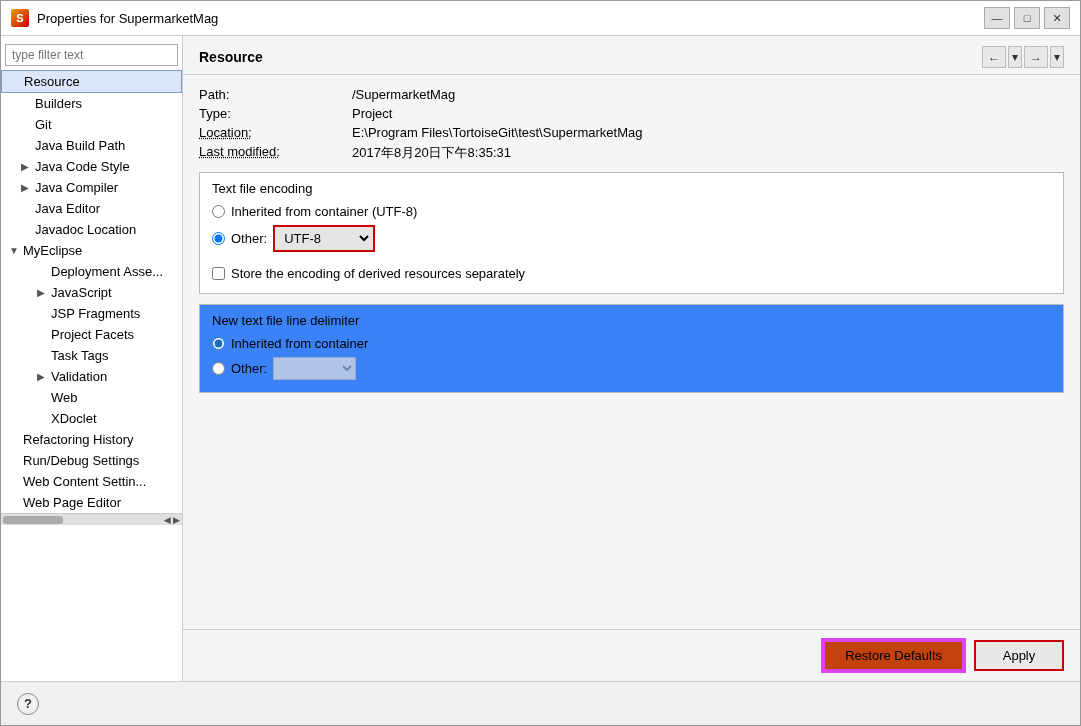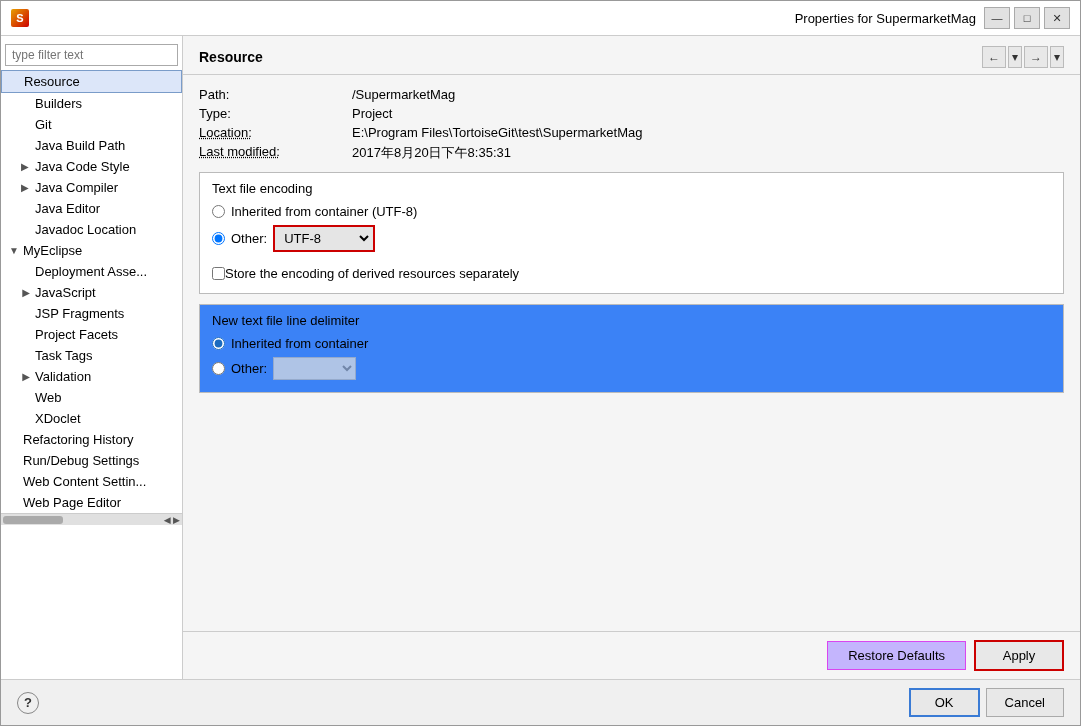--- a/index.html
+++ b/index.html
@@ -41,21 +41,20 @@
       align-items: center;
       justify-content: center;
       color: white;
       font-size: 10px;
       font-weight: bold;
     }
     .title-bar-text {
       flex: 1;
       font-size: 13px;
       color: #000;
-      text-align: right;
     }
     .title-bar-controls {
       display: flex;
       gap: 4px;
     }
     .title-btn {
       width: 26px;
       height: 22px;
       border: 1px solid #aaa;
       background: #e1e1e1;
@@ -98,21 +97,21 @@
       display: flex;
       align-items: center;
       gap: 4px;
       font-size: 13px;
     }
     .sidebar-item.selected {
       background: #dce6f9;
       border: 1px solid #7a9cc9;
     }
     .sidebar-item.indent1 { padding-left: 20px; }
-    .sidebar-item.indent2 { padding-left: 20px; text-align: center; }
+    .sidebar-item.indent2 { padding-left: 36px; }
     .expand-arrow {
       font-size: 10px;
       color: #555;
       width: 10px;
       display: inline-block;
       flex-shrink: 0;
     }
     .content-panel {
       flex: 1;
       background: #f5f5f5;
@@ -210,21 +209,21 @@
       border: none;
       outline: none;
       font-size: 13px;
       padding: 2px 4px;
       background: transparent;
       min-width: 80px;
     }
     .checkbox-row {
       display: flex;
       align-items: center;
-      gap: 0;
+      gap: 6px;
       margin-top: 14px;
       margin-bottom: 4px;
     }
     .checkbox-row input[type="checkbox"] {
       cursor: pointer;
     }
     .section2 {
       border: 1px solid #bbb;
       background: #3b82f6;
       margin-top: 10px;
@@ -249,22 +248,22 @@
       padding: 8px 16px;
       display: flex;
       align-items: center;
       justify-content: flex-end;
       gap: 8px;
       background: #f5f5f5;
     }
     .btn {
       padding: 6px 20px;
       font-size: 13px;
-      border: 1px solid #d946ef;
-      background: #c4b5fd;
+      border: 4px solid #d946ef;
+      background: #c2410c;
       cursor: pointer;
       min-width: 90px;
       text-align: center;
     }
     .btn.apply-btn {
       border: 2px solid #c00;
       background: #e8e8e8;
     }
     .footer-bar {
       border-top: 1px solid #ccc;
@@ -521,18 +520,14 @@
 
       <div class="bottom-bar">
         <button class="btn">Restore Defaults</button>
         <button class="btn apply-btn">Apply</button>
       </div>
     </div>
   </div>
 
   <div class="footer-bar">
     <div class="help-icon">?</div>
-    <div class="footer-buttons">
-      <button class="btn-ok">OK</button>
-      <button class="btn-cancel">Cancel</button>
-    </div>
   </div>
 </div>
 
 </body></html>

